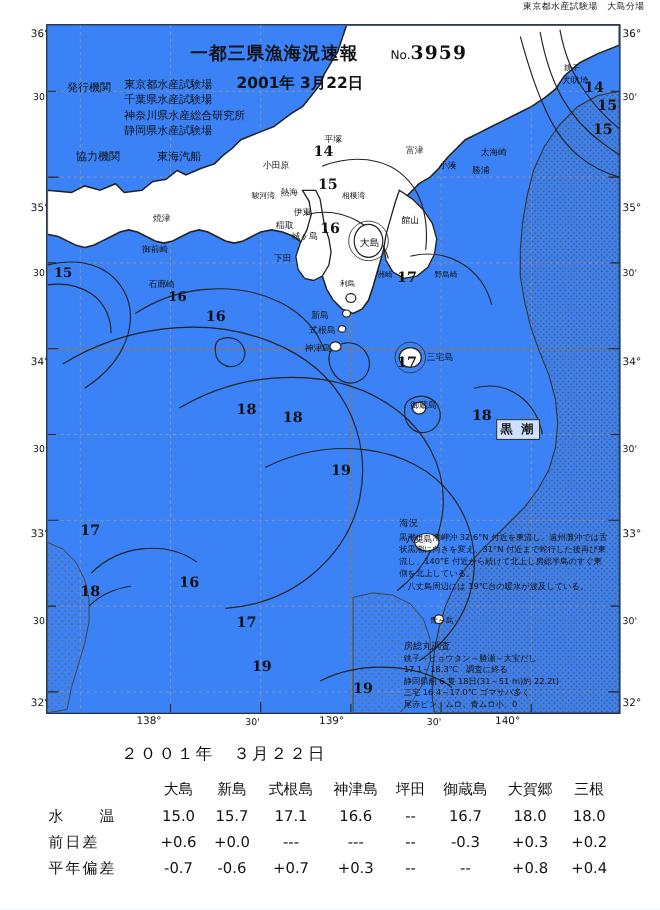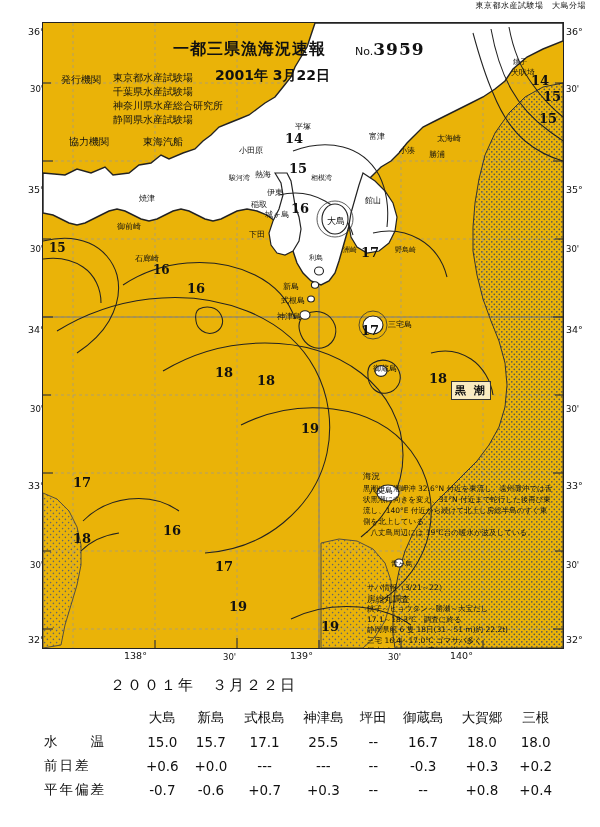--- a/index.html
+++ b/index.html
@@ -39,21 +39,21 @@
     width: 548px;
     height: 645px;
   }
   .map-frame {
     position: absolute;
     left: 14px;
     top: 10px;
     width: 520px;
     height: 625px;
     border: 1.6px solid #222;
-    background: #eab308;
+    background: #3b82f6;
     overflow: hidden;
   }
   .map-inner {
     position: absolute;
     inset: 0;
     overflow: hidden;
   }
   svg.mapsvg { position: absolute; left: 0; top: 0; }
 
   
@@ -441,21 +441,21 @@
         <div class="mtxt" style="left:326px; top:108px;">富津</div>
         <div class="mtxt" style="left:394px; top:110px;">太海崎</div>
         <div class="mtxt" style="left:196px; top:122px;">小田原</div>
         <div class="mtxt" style="left:356px; top:122px;">小湊</div>
         <div class="mtxt" style="left:386px; top:126px;">勝浦</div>
         <div class="mtxt" style="left:212px; top:146px;">熱海</div>
         <div class="mtxt" style="left:224px; top:164px;">伊東</div>
         <div class="mtxt" style="left:208px; top:176px;">稲取</div>
         <div class="mtxt" style="left:222px; top:186px;">城ヶ島</div>
         <div class="mtxt" style="left:96px;  top:170px;">焼津</div>
-        <div class="mtxt" style="left:74px;  top:198px;">御前崎</div>
+        <div class="mtxt" style="left:86px;  top:198px;">御前崎</div>
         <div class="mtxt" style="left:92px;  top:230px;">石廊崎</div>
         <div class="mtxt" style="left:206px; top:206px;">下田</div>
         <div class="mtxt" style="left:234px; top:288px;">神津島</div>
         <div class="mtxt" style="left:240px; top:258px;">新島</div>
         <div class="mtxt" style="left:238px; top:272px;">式根島</div>
         <div class="mtxt" style="left:318px; top:296px;padding-left:27px;">三宅島</div>
         <div class="mtxt t9" style="left:284px; top:192px;">大島</div>
         <div class="mtxt t7" style="left:266px; top:230px;">利島</div>
         <div class="mtxt" style="left:330px; top:340px;">御蔵島</div>
         <div class="mtxt" style="left:326px; top:462px;">八丈島</div>
@@ -468,21 +468,20 @@
 
         <div class="kuro">黒 潮</div>
 
         <div class="notes">
           <div class="nt-title">海況</div>
           <p style="white-space:pre-line;">黒潮は、潮岬沖 32.6°N 付近を東流し、遠州灘沖では舌状黒潮に向きを変え、31°N 付近まで蛇行した後再び東流し、140°E 付近から続けて北上し房総半島のすぐ東側を北上している。
 ・八丈島周辺には 19℃台の暖水が波及している。</p>
         </div>
 
         <div class="saba">
-          <p>サバ情報（3/21～22）</p>
           <p class="hl">房総丸調査</p>
           <p>銚子～ヒョウタン～勝瀬～大宝だし</p>
           <p>17.1～18.3℃　調査に終る</p>
           <p>静岡県船 6 隻 18日(31～51 m)約 22.2t)</p>
           <p>三宅 16.4～17.0℃ ゴマサバ多く</p>
           <p>尾赤ピン、ムロ、青ムロ小、0</p>
         </div>
 
       </div>
     </div>
@@ -501,21 +500,21 @@
       <th>坪田</th>
       <th>御蔵島</th>
       <th>大賀郷</th>
       <th>三根</th>
     </tr>
     <tr>
       <td class="rowhead">水　　温</td>
       <td class="val">15.0</td>
       <td class="val">15.7</td>
       <td class="val">17.1</td>
-      <td class="val">25.5</td>
+      <td class="val">16.6</td>
       <td class="val">--</td>
       <td class="val">16.7</td>
       <td class="val">18.0</td>
       <td class="val">18.0</td>
     </tr>
     <tr>
       <td class="rowhead">前日差</td>
       <td class="val">+0.6</td>
       <td class="val">+0.0</td>
       <td class="val">---</td>

